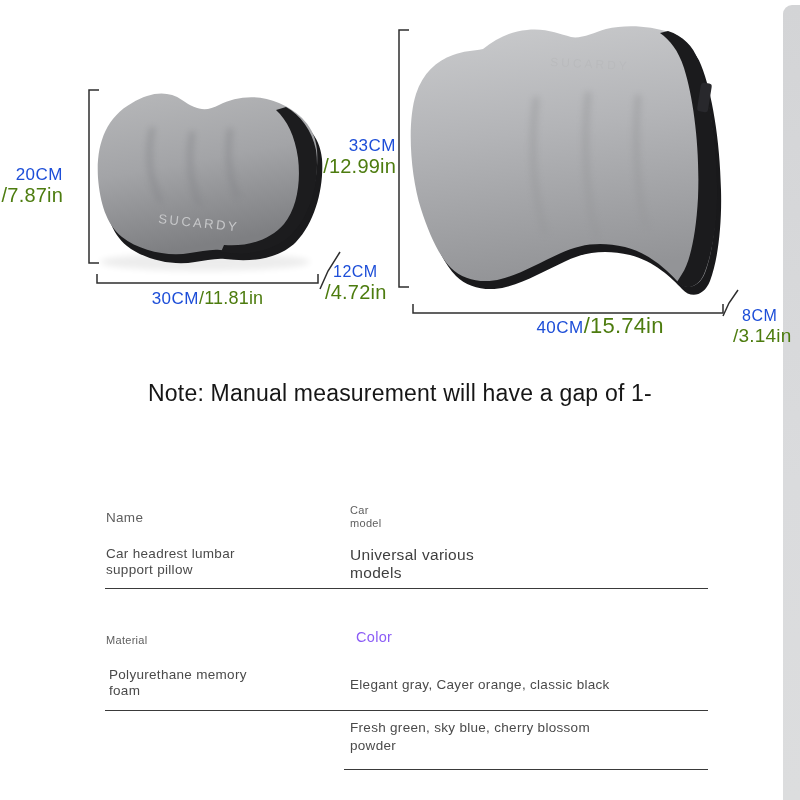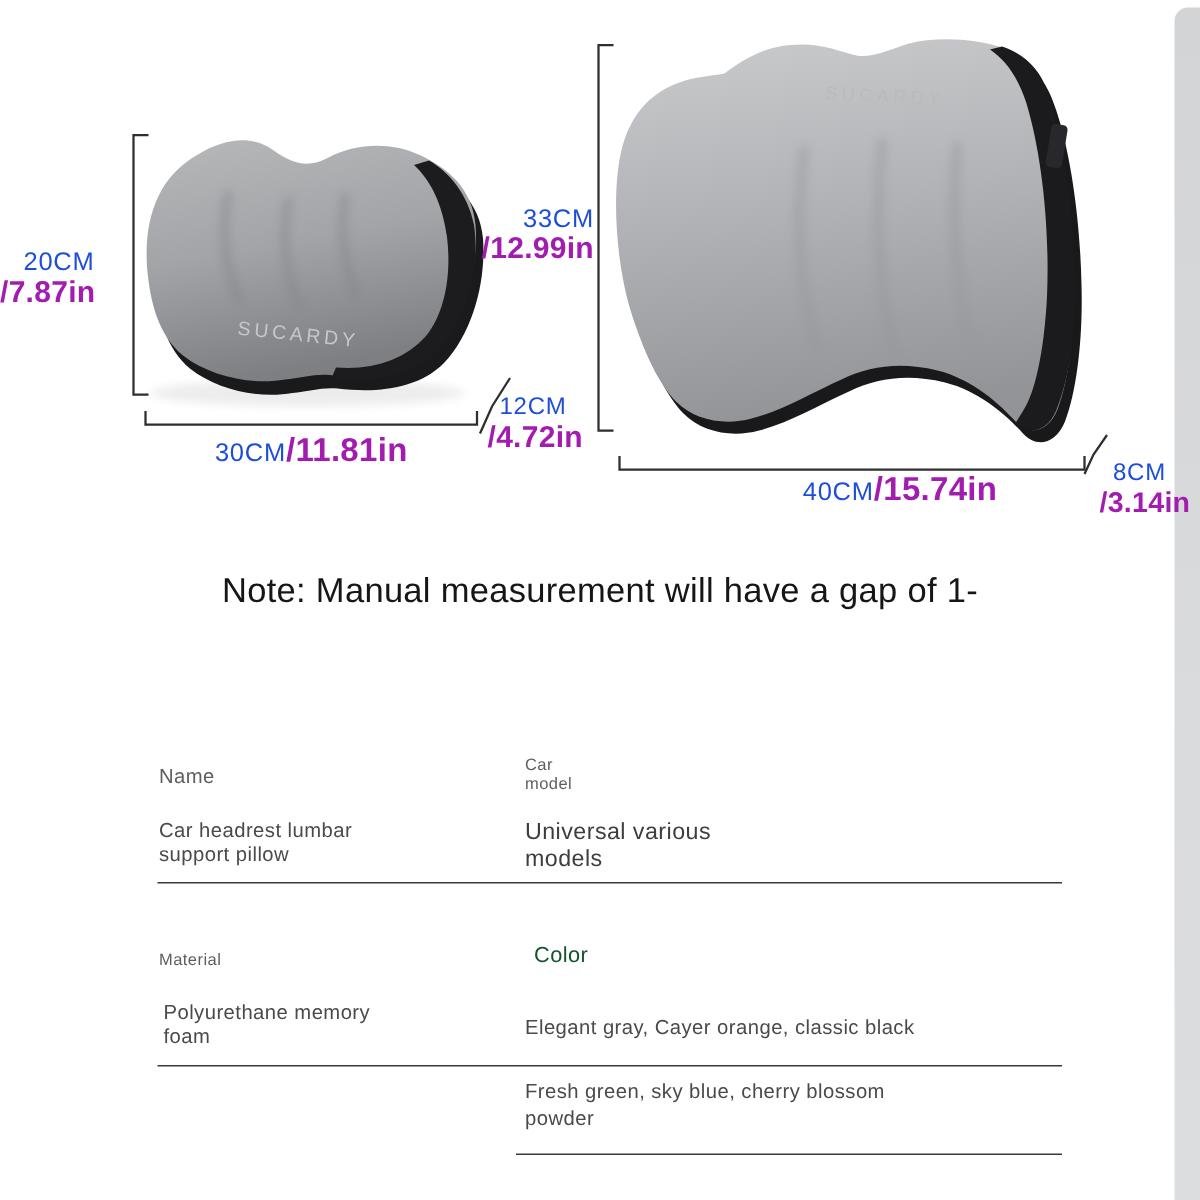--- a/index.html
+++ b/index.html
@@ -11,26 +11,26 @@
     position:absolute; right:0; top:5px; bottom:0; width:17px;
     background:linear-gradient(180deg,#d3d4d6 0%,#dadbdd 60%,#dcddde 100%);
     border-top-left-radius:9px;
   }
 
   svg.illu { position:absolute; left:0; top:0; display:block; }
 
   
   .dim { position:absolute; line-height:1.12; white-space:nowrap; }
   .dim .cm { color:#1d4ed8; font-size:17px; letter-spacing:.5px; display:block; }
-  .dim .in { color:#a21caf; font-size:20px; font-weight:bold; display:block; letter-spacing:.2px; }
+  .dim .in { color:#4d7c0f; font-size:20px; font-weight:normal; display:block; letter-spacing:.2px; }
   .dim.inline .cm, .dim.inline .in { display:inline; vertical-align:baseline; }
 
   #dim-l-height { left:0;   top:165px; width:63px;  text-align:right; }
   #dim-l-width  { left:105px; top:288px; width:205px; text-align:center; }
-  #dim-l-width .in { font-size:22px; }
+  #dim-l-width .in { font-size:18px; }
   #dim-l-depth  { left:325px; top:263px; text-align:left; }
   #dim-l-depth .cm { font-size:16px; margin-left:8px; }
   #dim-l-depth .in { font-size:20px; }
 
   #dim-r-height { left:308px; top:136px; width:88px; text-align:right; }
   #dim-r-width  { left:490px; top:314px; width:220px; text-align:center; }
   #dim-r-width .in { font-size:22px; }
   #dim-r-depth  { left:733px; top:307px; text-align:left; }
   #dim-r-depth .cm { font-size:16px; margin-left:9px; }
   #dim-r-depth .in { font-size:19px; }
@@ -46,21 +46,21 @@
   
   .spec { position:absolute; left:100px; top:500px; width:615px; height:295px;
           color:#4a4a4a; font-size:13.5px; letter-spacing:.3px; }
   .spec > div { position:absolute; }
   .lbl { color:#5e5e5e; }
   #c-name       { left:6px;  top:10px;  font-size:13.5px; }
   #c-carmodel   { left:250px; top:4px;  font-size:11px; width:38px; line-height:1.2; }
   #c-name-v     { left:6px;  top:46px;  width:148px; line-height:1.2; }
   #c-carmodel-v { left:250px; top:46px; width:136px; font-size:15.5px; color:#3e3e3e; line-height:1.15; }
   #c-material   { left:6px;  top:134px; font-size:11px; }
-  #c-color      { left:256px; top:129px; font-size:14.5px; color:#14532d; }
+  #c-color      { left:256px; top:129px; font-size:14.5px; color:#8b5cf6; }
   #c-material-v { left:9px;  top:167px; width:152px; line-height:1.2; }
   #c-color-v1   { left:250px; top:177px; width:340px; }
   #c-color-v2   { left:250px; top:219px; width:258px; line-height:1.3; }
   .hr { position:absolute; border-top:1px solid #3a3a3a; height:0; }
   #hr-1 { left:5px;   top:88px;  width:603px; }
   #hr-2 { left:5px;   top:210px; width:603px; }
   #hr-3 { left:244px; top:269px; width:364px; }
 </style>
 </head>
 <body>

